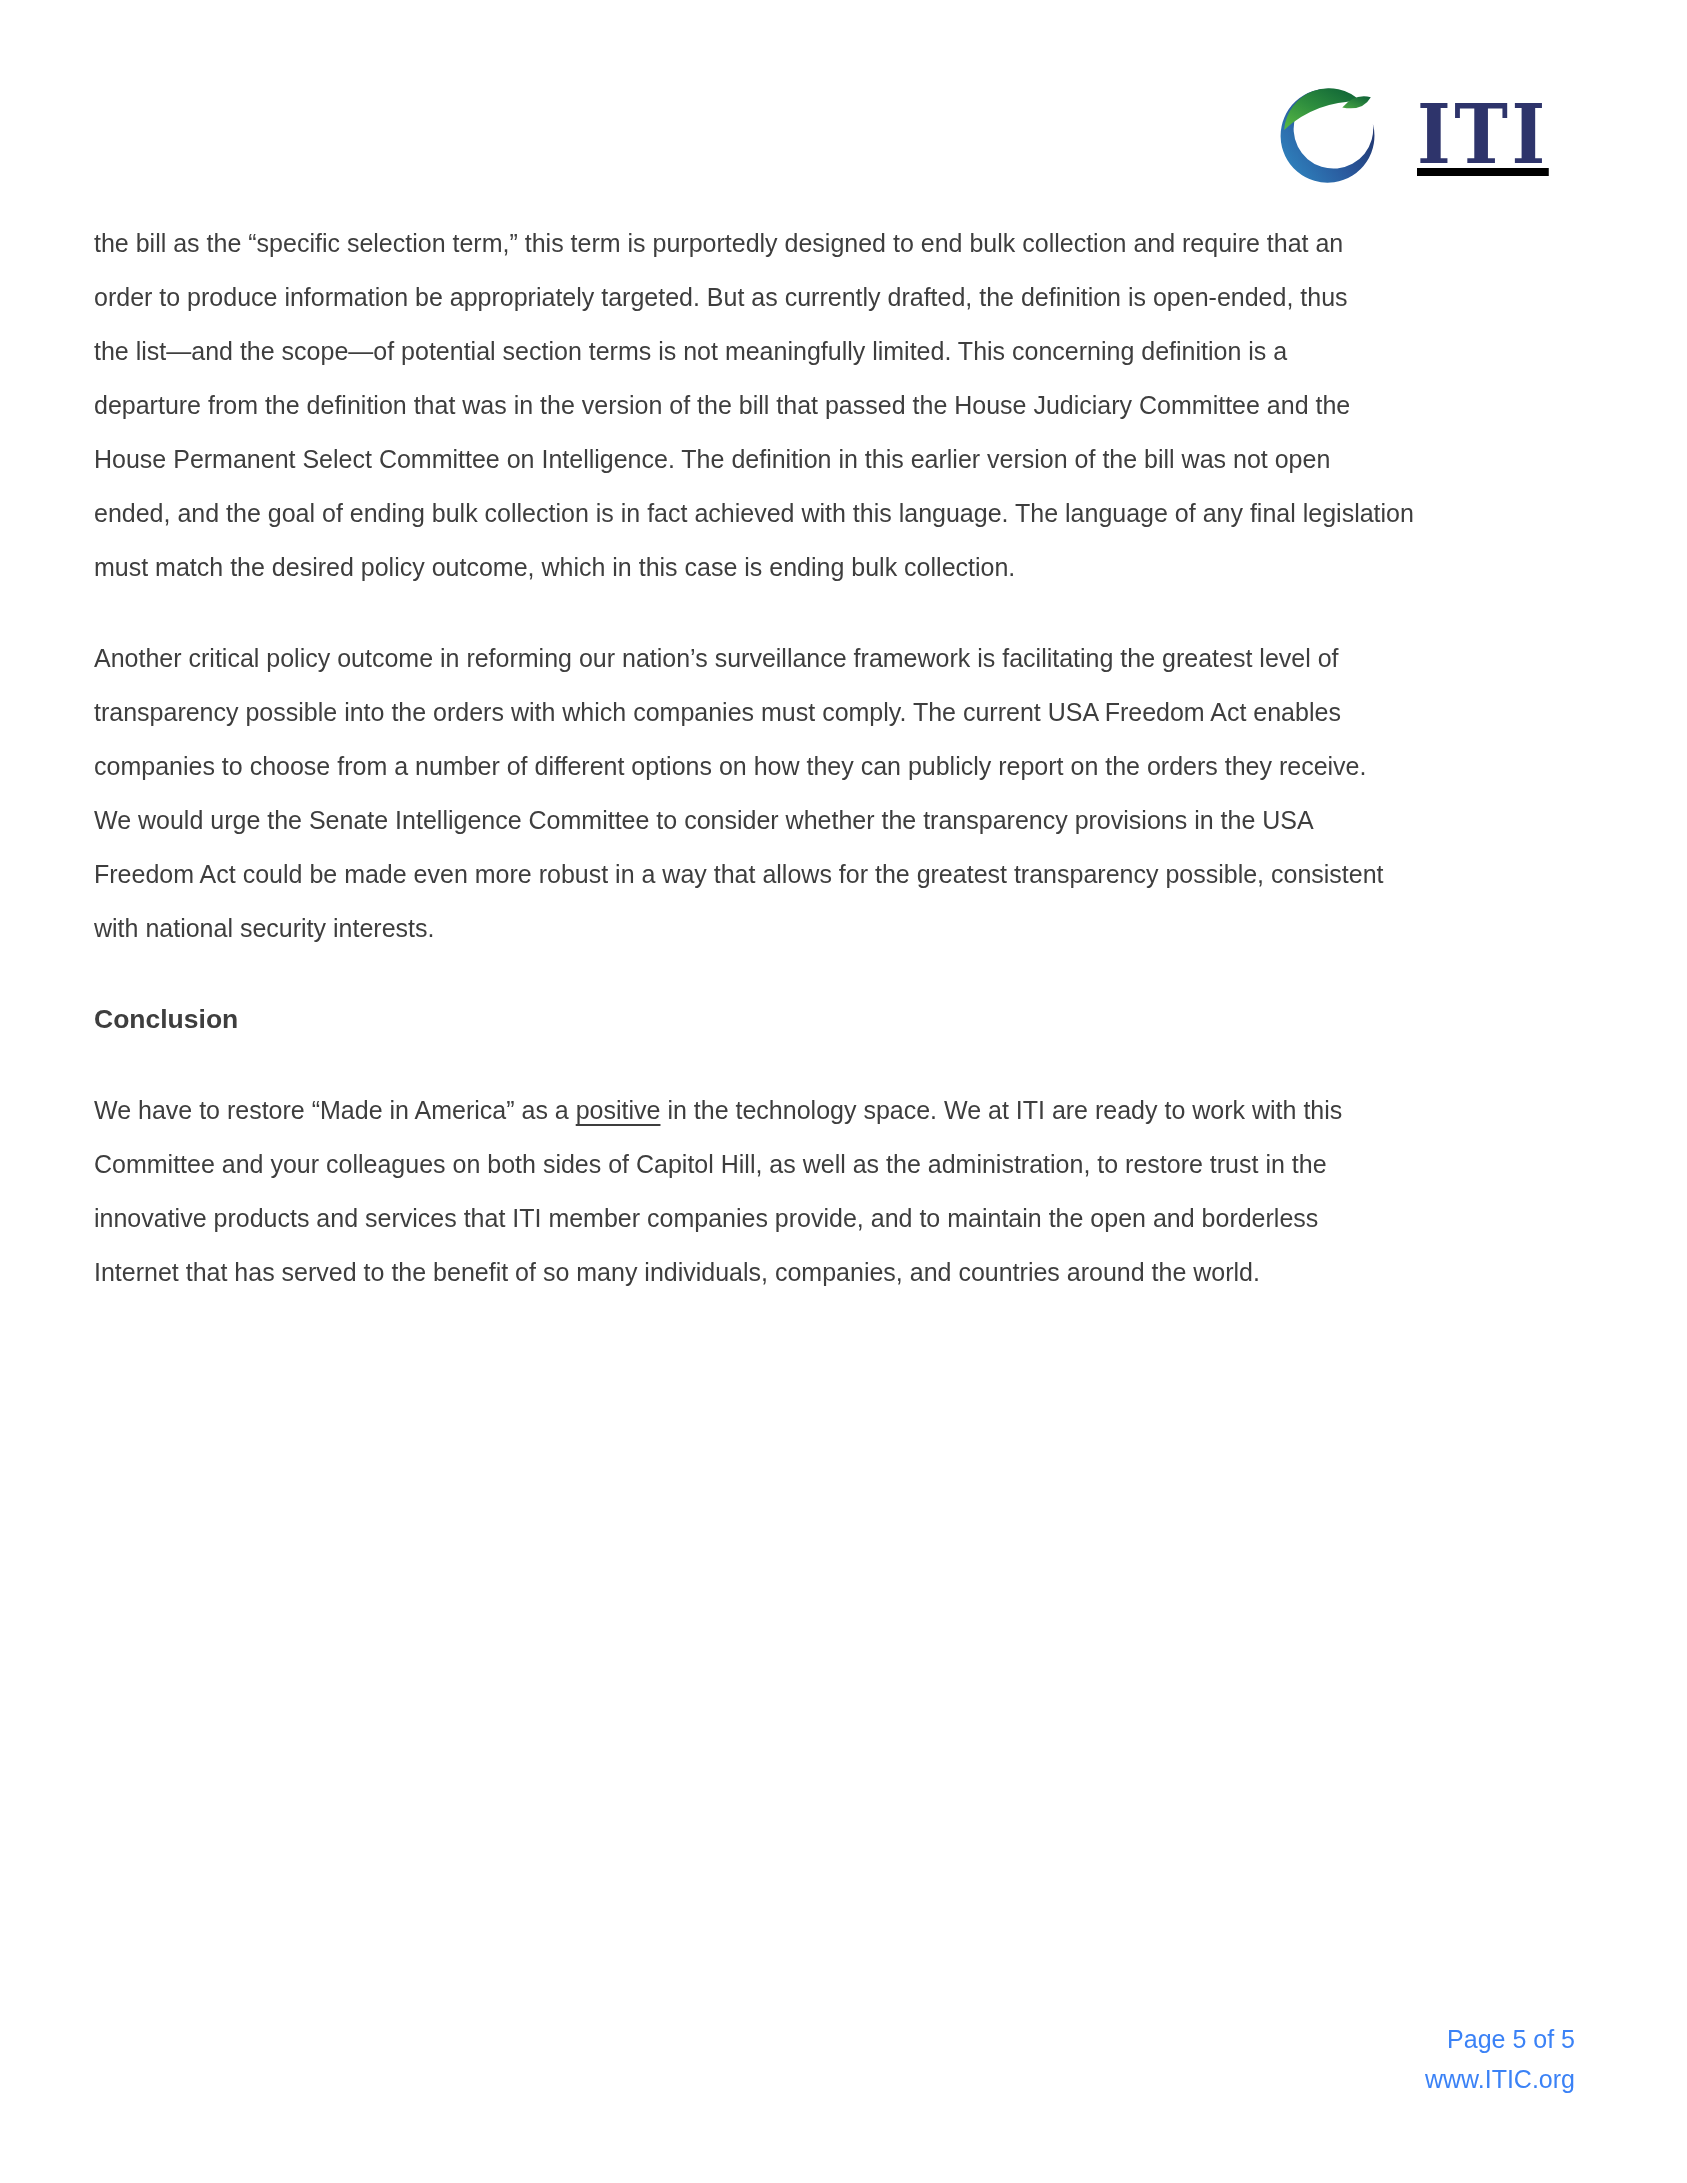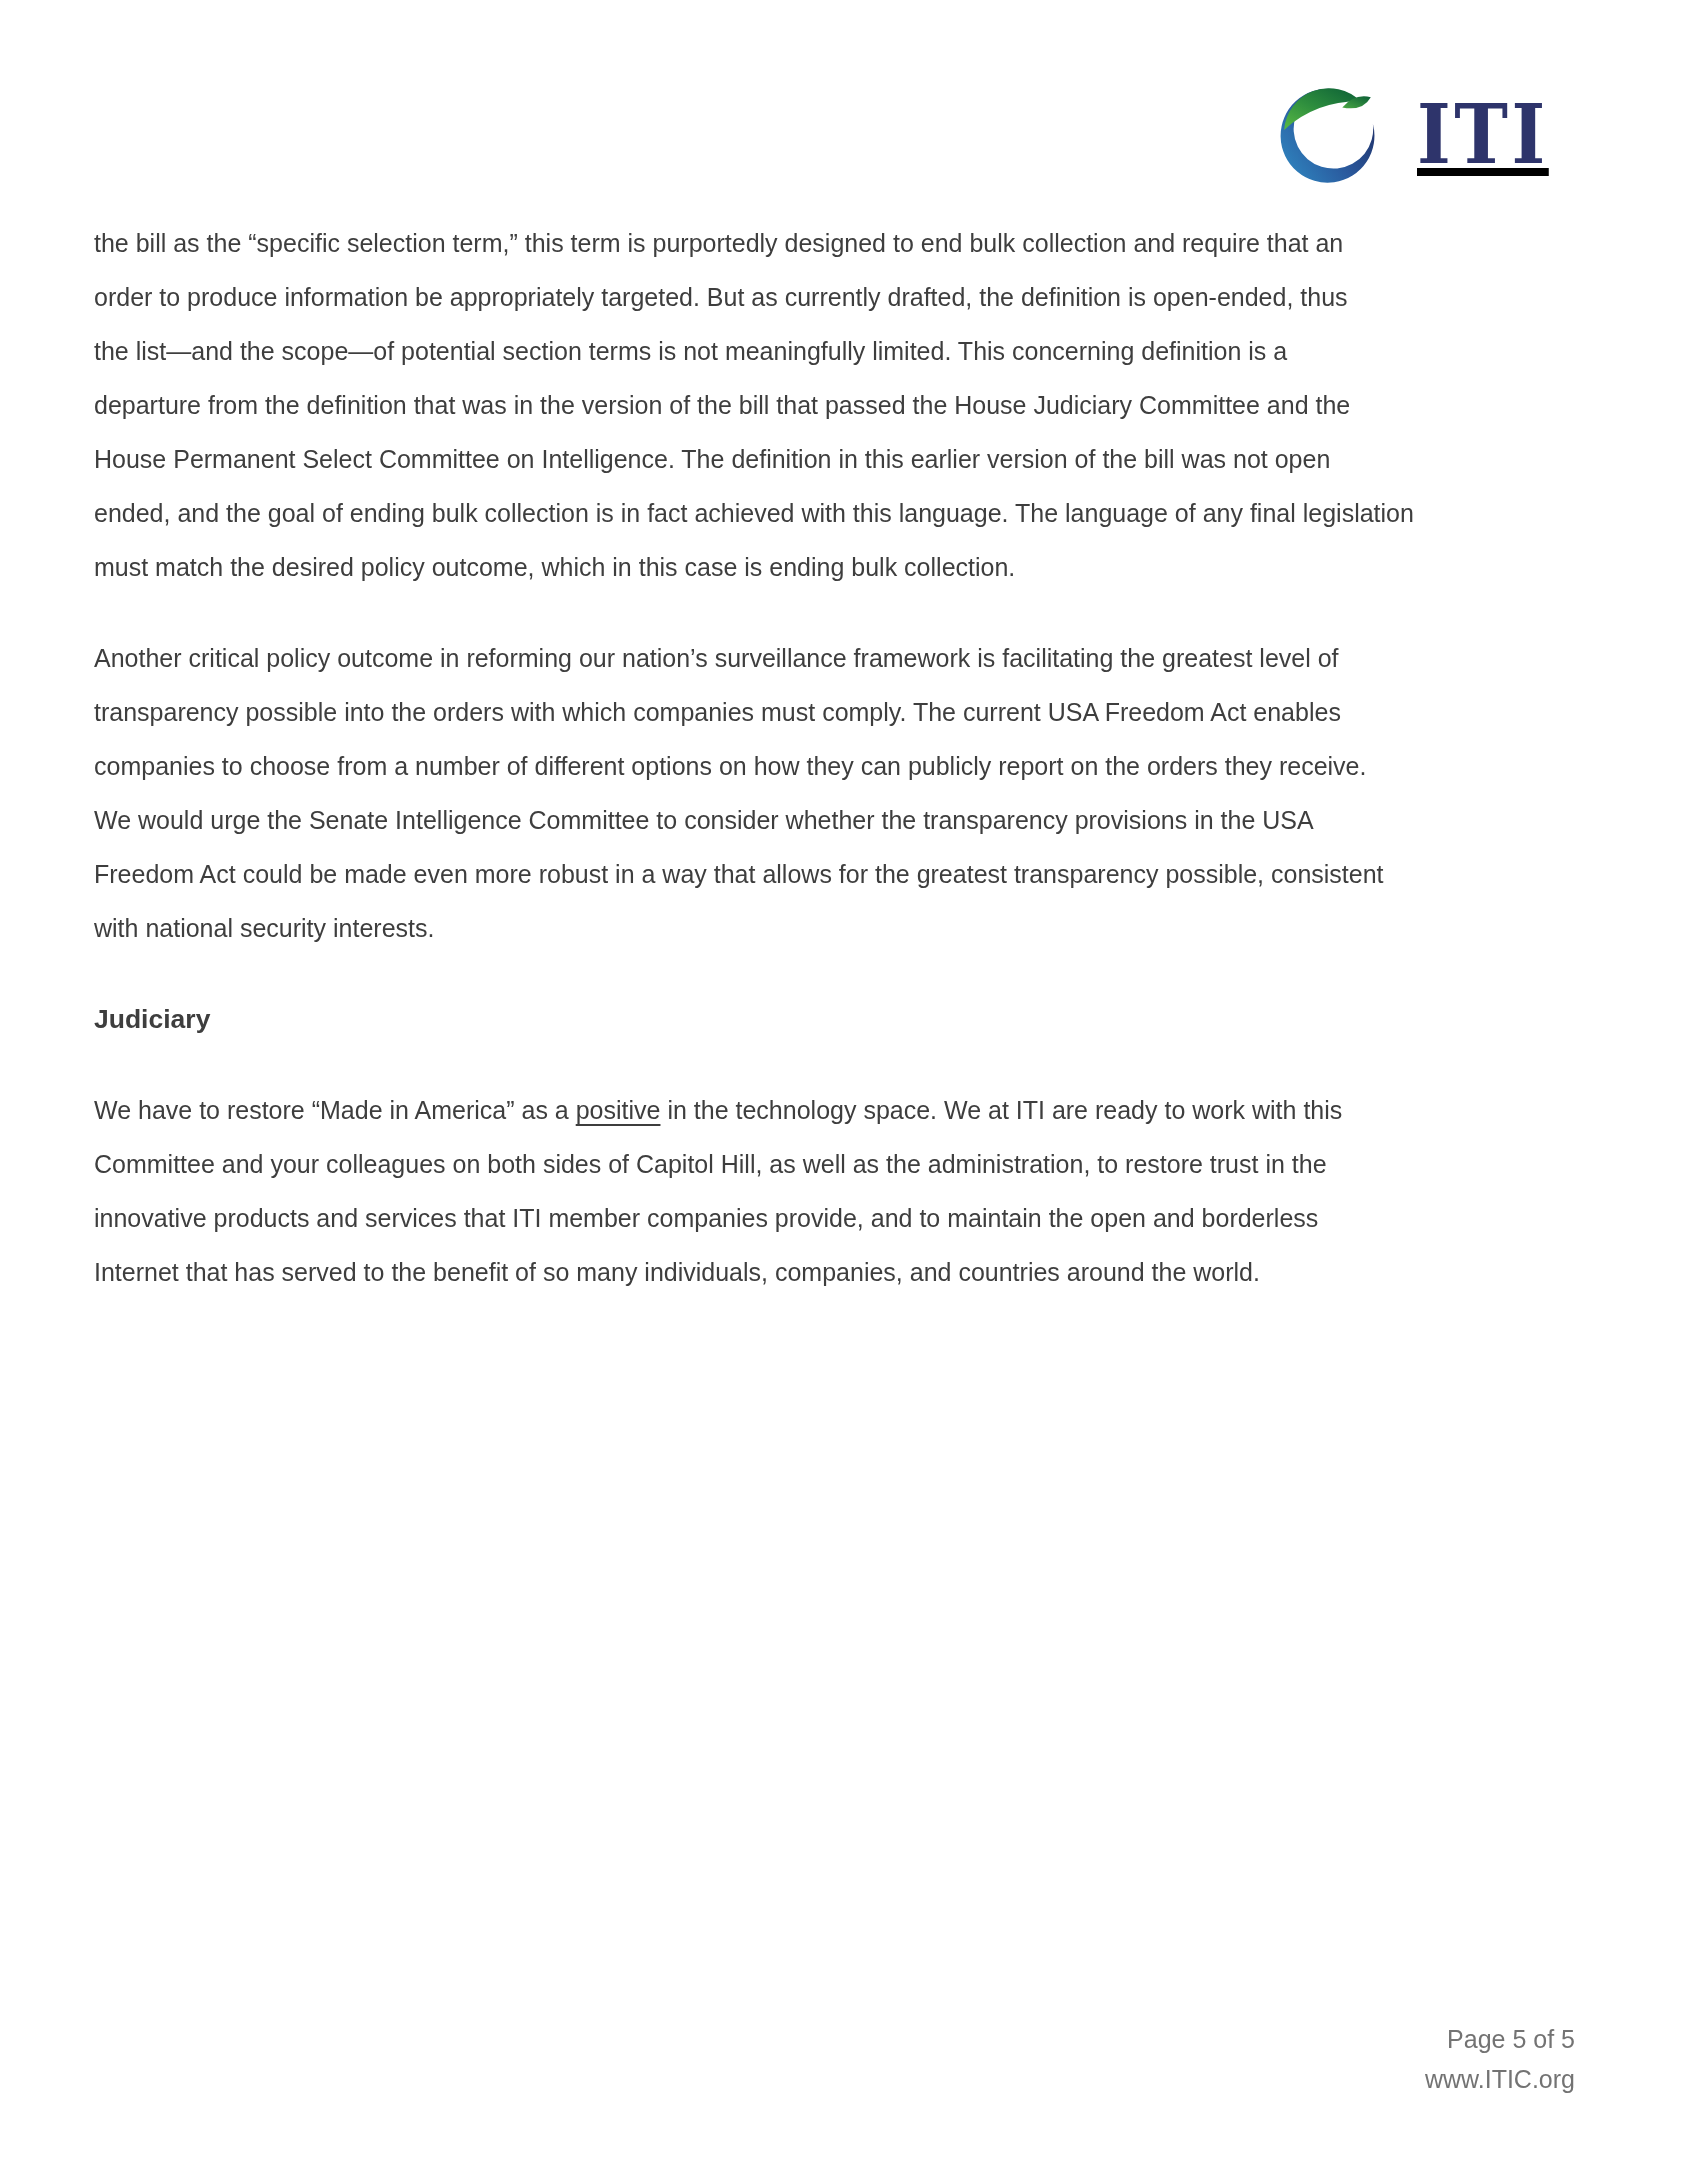--- a/index.html
+++ b/index.html
@@ -56,21 +56,21 @@
     text-decoration-thickness: 2px;
     text-underline-offset: 4.6px;
     text-align: center;
   }
 
   
   .footer {
     position: absolute;
     right: 112px; top: 2019px;
     text-align: right;
-    color: #737373;
+    color: #3b82f6;
     font-size: 25px;
     line-height: 40px;
   }
   .footer .site { cursor: pointer; }
 </style>
 </head>
 <body>
 
 <div class="page">
 
@@ -106,21 +106,21 @@
 departure from the definition that was in the version of the bill that passed the House Judiciary Committee and the
 House Permanent Select Committee on Intelligence. The definition in this earlier version of the bill was not open
 ended, and the goal of ending bulk collection is in fact achieved with this language. The language of any final legislation
 must match the desired policy outcome, which in this case is ending bulk collection.</p>
     <p>Another critical policy outcome in reforming our nation’s surveillance framework is facilitating the greatest level of
 transparency possible into the orders with which companies must comply. The current USA Freedom Act enables
 companies to choose from a number of different options on how they can publicly report on the orders they receive.
 We would urge the Senate Intelligence Committee to consider whether the transparency provisions in the USA
 Freedom Act could be made even more robust in a way that allows for the greatest transparency possible, consistent
 with national security interests.</p>
-    <h2>Judiciary</h2>
+    <h2>Conclusion</h2>
     <p><span>We have to restore “Made in America” as a </span><span class="underline">positive</span><span> in the technology space. We at ITI are ready to work with this
 Committee and your colleagues on both sides of Capitol Hill, as well as the administration, to restore trust in the
 innovative products and services that ITI member companies provide, and to maintain the open and borderless
 Internet that has served to the benefit of so many individuals, companies, and countries around the world.</span></p>
   </main>
 
   <footer class="footer">
     <div>Page 5 of 5</div>
     <div class="site">www.ITIC.org</div>
   </footer>

